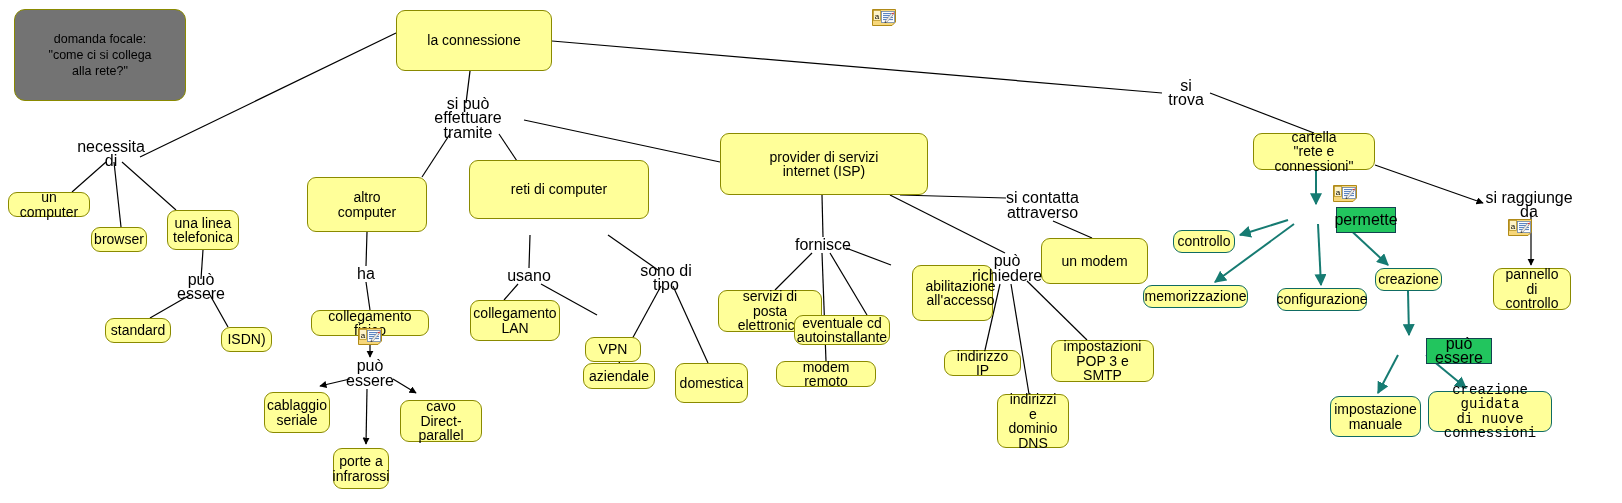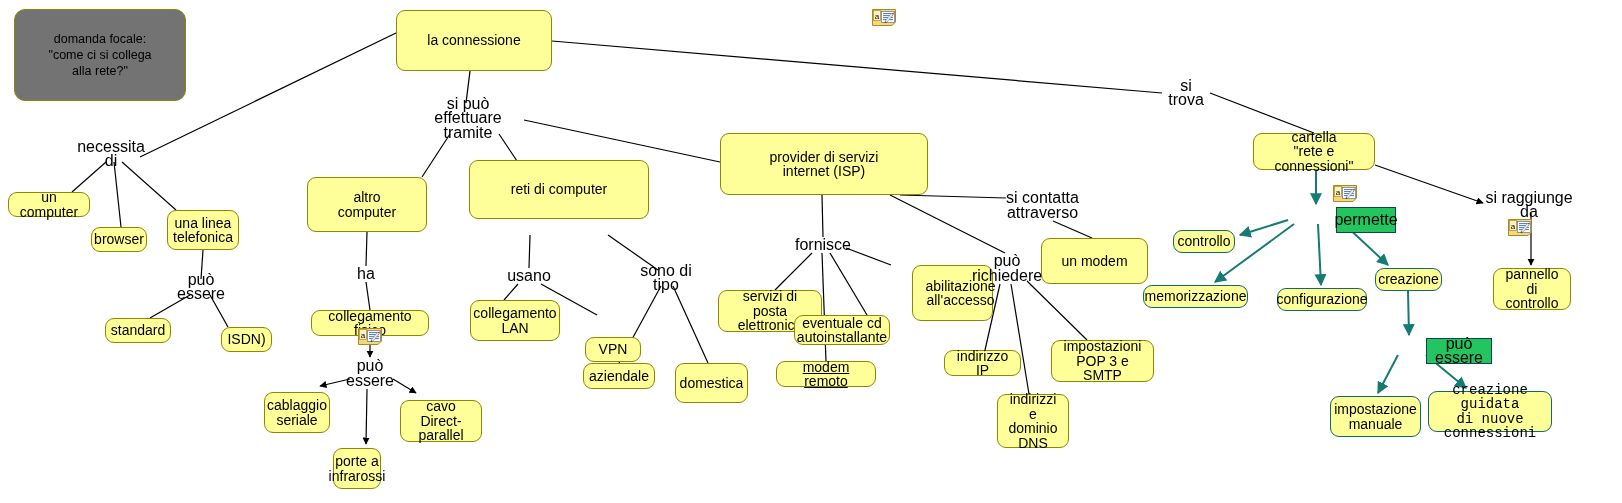--- a/index.html
+++ b/index.html
@@ -153,35 +153,35 @@
       <div class="node" style="left: 91px; top: 227px; width: 56px; height: 25px;"><span>browser</span></div>
       <div class="node" style="left: 167px; top: 210px; width: 72px; height: 40px;"><span>una linea
 telefonica</span></div>
       <div class="node" style="left: 105px; top: 318px; width: 66px; height: 25px;"><span>standard</span></div>
       <div class="node" style="left: 221px; top: 327px; width: 51px; height: 25px;"><span>ISDN)</span></div>
       <div class="node" style="left: 307px; top: 177px; width: 120px; height: 55px; justify-content: center;"><span>altro
 computer</span></div>
       <div class="node" style="left: 311px; top: 310px; width: 118px; height: 26px;"><span>collegamento fisico</span></div>
       <div class="node" style="left: 264px; top: 392px; width: 66px; height: 41px;"><span>cablaggio
 seriale</span></div>
-      <div class="node" style="left: 333px; top: 448px; width: 48px; height: 41px;"><span>porte a
+      <div class="node" style="left: 333px; top: 448px; width: 56px; height: 41px;"><span>porte a
 infrarossi</span></div>
       <div class="node" style="left: 400px; top: 400px; width: 82px; height: 42px;"><span>cavo Direct-
 parallel</span></div>
       <div class="node" style="left: 469px; top: 160px; width: 180px; height: 59px;"><span>reti di computer</span></div>
       <div class="node" style="left: 470px; top: 300px; width: 90px; height: 41px;"><span>collegamento
 LAN</span></div>
       <div class="node" style="left: 585px; top: 314px; width: 56px; height: 25px; margin-top: 23px;"><span>VPN</span></div>
       <div class="node" style="left: 583px; top: 363px; width: 72px; height: 26px;"><span>aziendale</span></div>
       <div class="node" style="left: 675px; top: 363px; width: 73px; height: 40px;"><span>domestica</span></div>
       <div class="node" style="left: 720px; top: 133px; width: 208px; height: 62px;"><span>provider di servizi
 internet (ISP)</span></div>
       <div class="node" style="left: 718px; top: 290px; width: 104px; height: 42px;"><span>servizi di
 posta elettronica</span></div>
-      <div class="node" style="left: 776px; top: 361px; width: 100px; height: 26px; text-decoration: underline;"><span>modem remoto</span></div>
+      <div class="node" style="left: 776px; top: 361px; width: 100px; height: 26px;"><span>modem remoto</span></div>
       <div class="node" style="left: 794px; top: 315px; width: 96px; height: 30px;"><span>eventuale cd
 autoinstallante</span></div>
       <div class="node" style="left: 912px; top: 265px; width: 81px; height: 56px; padding-left: 22px;"><span>abilitazione
 all'accesso</span></div>
       <div class="node" style="left: 944px; top: 350px; width: 77px; height: 26px;"><span>indirizzo IP</span></div>
       <div class="node" style="left: 997px; top: 394px; width: 72px; height: 54px;"><span>indirizzi
 e dominio
 DNS</span></div>
       <div class="node" style="left: 1051px; top: 340px; width: 103px; height: 42px;"><span>impostazioni
 POP 3 e SMTP</span></div>

